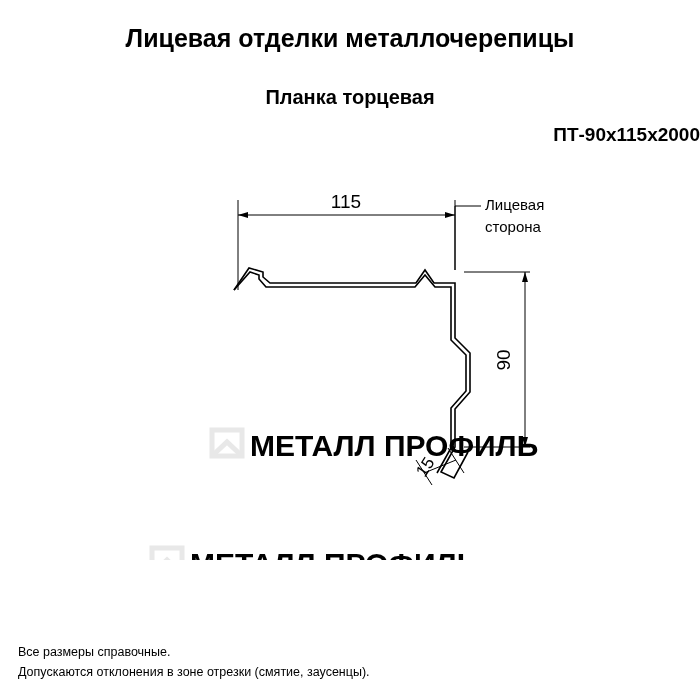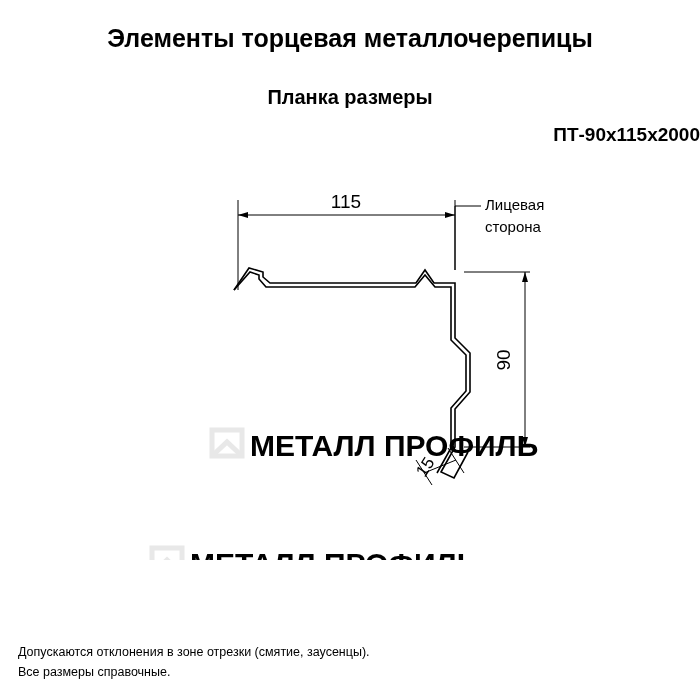--- a/index.html
+++ b/index.html
@@ -80,22 +80,22 @@
   text {
     font-family: "Liberation Sans", sans-serif;
     fill: #000000;
   }
 </style>
 </head>
 <body>
 
 <div class="page">
 
-  <div class="title">Элементы торцевая металлочерепицы</div>
-  <div class="subtitle">Планка размеры</div>
+  <div class="title">Лицевая отделки металлочерепицы</div>
+  <div class="subtitle">Планка торцевая</div>
   <div class="code">ПТ-90х115х2000</div>
 
   <div class="watermark">
     <svg width="700" height="400" viewBox="0 0 700 400">
       <g opacity="1">
         <rect x="212" y="270" width="30" height="26" fill="none" stroke="#e8e8e8" stroke-width="5"></rect>
         <path d="M212 296 L227 282 L242 296" fill="none" stroke="#e8e8e8" stroke-width="5"></path>
         <text x="250" y="296" font-size="30" font-weight="bold" fill="#e8e8e8">МЕТАЛЛ ПРОФИЛЬ</text>
       </g>
       <g>
@@ -173,17 +173,17 @@
       <text x="302" y="48" font-size="19" text-anchor="middle">115</text>
       <text x="466" y="200" font-size="19" text-anchor="middle" transform="rotate(-90 466 200)">90</text>
       <text x="386" y="310" font-size="17" text-anchor="middle" transform="rotate(-57 386 310)">15</text>
 
       <text x="441" y="50" font-size="15">Лицевая</text>
       <text x="441" y="72" font-size="15">сторона</text>
     </svg>
   </div>
 
   <div class="footer">
+    <div>Все размеры справочные.</div>
     <div>Допускаются отклонения в зоне отрезки (смятие, заусенцы).</div>
-    <div>Все размеры справочные.</div>
   </div>
 
 </div>
 
 </body></html>

